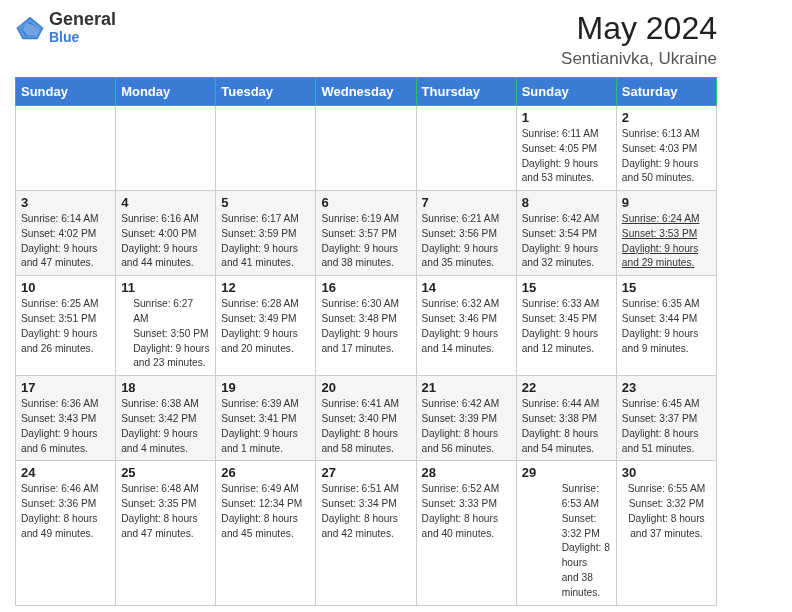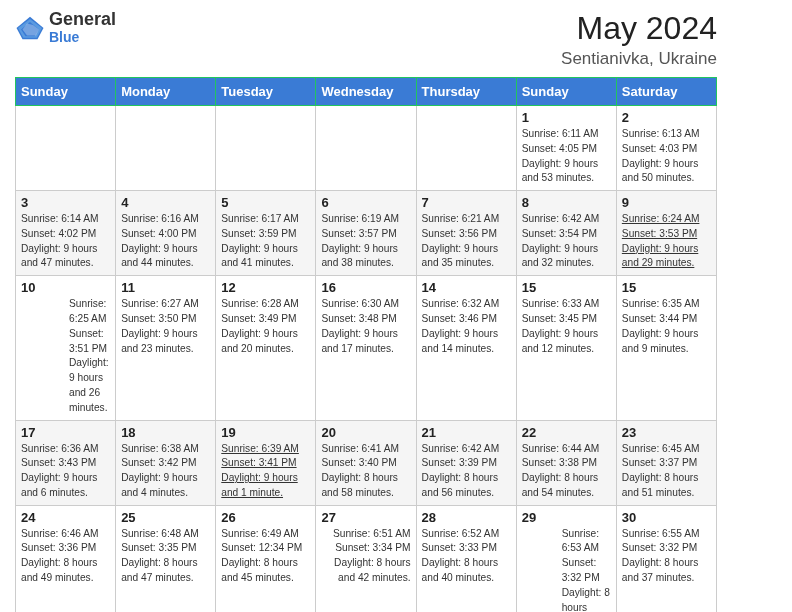--- a/index.html
+++ b/index.html
@@ -204,28 +204,28 @@
             <span class="day-num">9</span>
             <div class="day-info" style="white-space: pre-line; text-decoration: underline;">Sunrise: 6:24 AM
 Sunset: 3:53 PM
 Daylight: 9 hours
 and 29 minutes.</div>
           </td>
         </tr>
         <tr>
           <td>
             <span class="day-num">10</span>
-            <div class="day-info" style="white-space: pre-line; margin-left: 48px;">Sunrise: 6:25 AM
+            <div class="day-info" style="white-space: pre-line;">Sunrise: 6:25 AM
 Sunset: 3:51 PM
 Daylight: 9 hours
 and 26 minutes.</div>
           </td>
           <td>
             <span class="day-num">11</span>
-            <div class="day-info" style="white-space: pre-line;">Sunrise: 6:27 AM
+            <div class="day-info" style="white-space: pre-line; margin-left: 12px;">Sunrise: 6:27 AM
 Sunset: 3:50 PM
 Daylight: 9 hours
 and 23 minutes.</div>
           </td>
           <td>
             <span class="day-num">12</span>
             <div class="day-info" style="white-space: pre-line;">Sunrise: 6:28 AM
 Sunset: 3:49 PM
 Daylight: 9 hours
 and 20 minutes.</div>
@@ -269,21 +269,21 @@
           </td>
           <td>
             <span class="day-num">18</span>
             <div class="day-info" style="white-space: pre-line;">Sunrise: 6:38 AM
 Sunset: 3:42 PM
 Daylight: 9 hours
 and 4 minutes.</div>
           </td>
           <td>
             <span class="day-num">19</span>
-            <div class="day-info" style="white-space: pre-line; text-decoration: underline;">Sunrise: 6:39 AM
+            <div class="day-info" style="white-space: pre-line;">Sunrise: 6:39 AM
 Sunset: 3:41 PM
 Daylight: 9 hours
 and 1 minute.</div>
           </td>
           <td>
             <span class="day-num">20</span>
             <div class="day-info" style="white-space: pre-line;">Sunrise: 6:41 AM
 Sunset: 3:40 PM
 Daylight: 8 hours
 and 58 minutes.</div>
@@ -327,42 +327,42 @@
           </td>
           <td>
             <span class="day-num">26</span>
             <div class="day-info" style="white-space: pre-line;">Sunrise: 6:49 AM
 Sunset: 12:34 PM
 Daylight: 8 hours
 and 45 minutes.</div>
           </td>
           <td>
             <span class="day-num">27</span>
-            <div class="day-info" style="white-space: pre-line; text-align: right;">Sunrise: 6:51 AM
+            <div class="day-info" style="white-space: pre-line;">Sunrise: 6:51 AM
 Sunset: 3:34 PM
 Daylight: 8 hours
 and 42 minutes.</div>
           </td>
           <td>
             <span class="day-num">28</span>
             <div class="day-info" style="white-space: pre-line;">Sunrise: 6:52 AM
 Sunset: 3:33 PM
 Daylight: 8 hours
 and 40 minutes.</div>
           </td>
           <td>
             <span class="day-num">29</span>
             <div class="day-info" style="white-space: pre-line; margin-left: 40px;">Sunrise: 6:53 AM
 Sunset: 3:32 PM
 Daylight: 8 hours
 and 38 minutes.</div>
           </td>
           <td>
             <span class="day-num">30</span>
-            <div class="day-info" style="white-space: pre-line;">Sunrise: 6:55 AM
+            <div class="day-info" style="white-space: pre-line; text-align: center;">Sunrise: 6:55 AM
 Sunset: 3:32 PM
 Daylight: 8 hours
 and 37 minutes.</div>
           </td>
         </tr>
       </tbody>
   </table>
 </div>
 
 </body></html>

